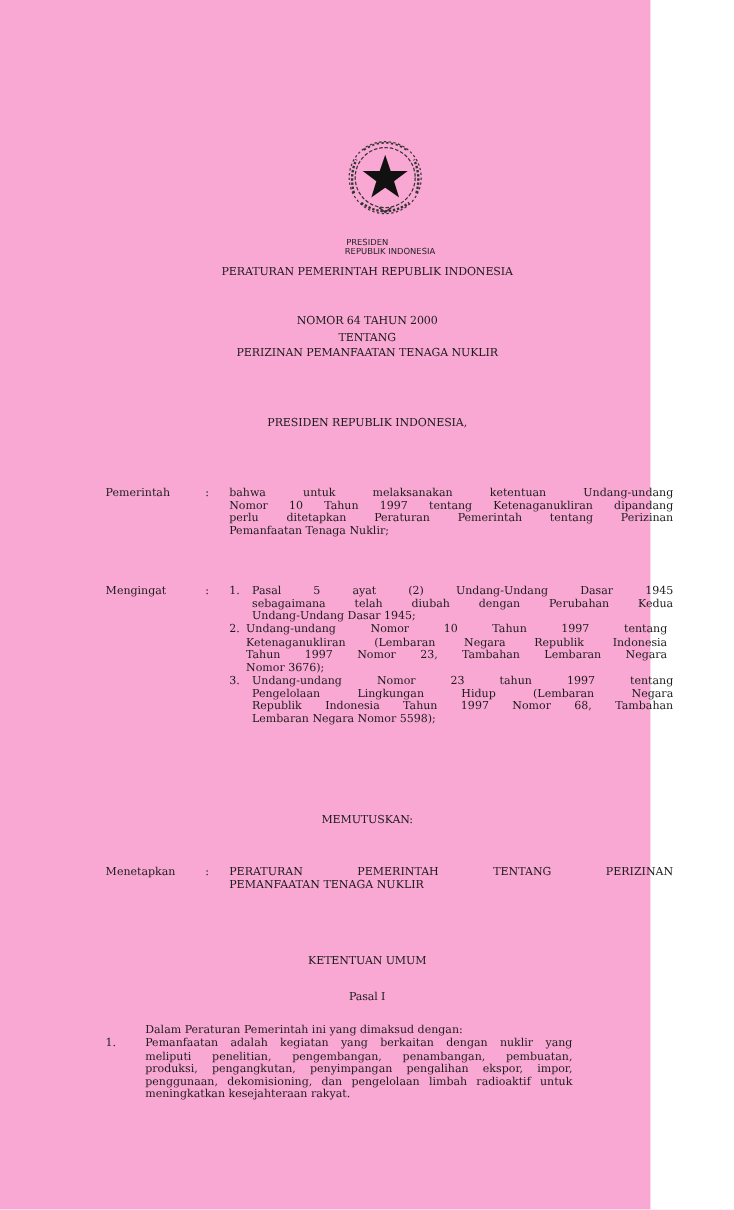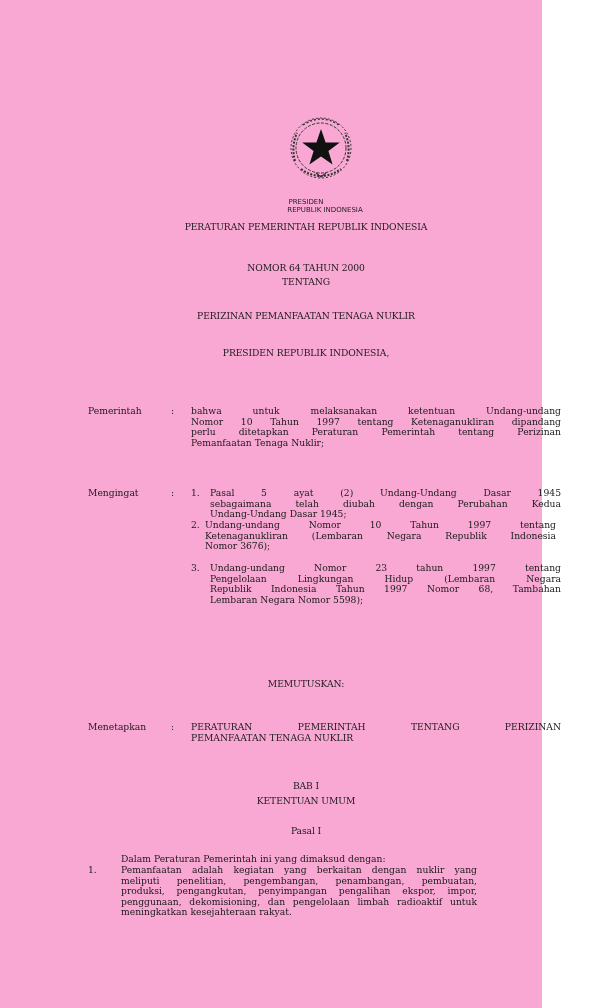--- a/index.html
+++ b/index.html
@@ -38,21 +38,21 @@
       <polygon fill="#111" points="38,18 42.6,31.4 56.8,31.6 45.4,40 49.6,53.6 38,45.4 26.4,53.6 30.6,40 19.2,31.6 33.4,31.4"></polygon>
       <path d="M33 62 l5 4 l5 -4" fill="none" stroke="#333" stroke-width="1.2"></path>
     </svg>
   </div>
   <div class="emblem-caption" style="top:198px;">PRESIDEN</div>
   <div class="emblem-caption" style="top:206px;margin-left:19px;">REPUBLIK INDONESIA</div>
 
   <div class="ctr" style="top:221px;">PERATURAN PEMERINTAH REPUBLIK INDONESIA</div>
   <div class="ctr" style="top:249px;margin-top:13px;">NOMOR 64 TAHUN 2000</div>
   <div class="ctr" style="top:276px;">TENTANG</div>
-  <div class="ctr" style="top:310px;text-align:center;">PERIZINAN PEMANFAATAN TENAGA NUKLIR</div>
+  <div class="ctr" style="top:289px;text-align:center;">PERIZINAN PEMANFAATAN TENAGA NUKLIR</div>
   <div class="ctr" style="top:347px;">PRESIDEN REPUBLIK INDONESIA,</div>
 
   <div class="row" style="top:406px;">
     <span class="lbl">Pemerintah</span>
     <span class="colon">:</span>
     <div class="body" style="top:0;">
       <span class="line">bahwa untuk melaksanakan ketentuan Undang-undang</span>
       <span class="line">Nomor 10 Tahun 1997 tentang Ketenaganukliran dipandang</span>
       <span class="line">perlu ditetapkan Peraturan Pemerintah tentang Perizinan</span>
       <span class="line last">Pemanfaatan Tenaga Nuklir;</span>
@@ -70,20 +70,21 @@
         <span class="line">sebagaimana telah diubah dengan Perubahan Kedua</span>
         <span class="line last">Undang-Undang Dasar 1945;</span>
       </div>
     </div>
 
     <div class="li" style="left:103px; top:32px; width:370px;">
       <span class="num">2.</span>
       <div class="body" style="left:14px; width:351px;">
         <span class="line">Undang-undang Nomor 10 Tahun 1997 tentang</span>
         <span class="line">Ketenaganukliran (Lembaran Negara Republik Indonesia</span>
+        <span class="line">Tahun 1997 Nomor 23, Tambahan Lembaran Negara</span>
         <span class="line last">Nomor 3676);</span>
       </div>
     </div>
 
     <div class="li" style="left:103px; top:75px; width:370px;">
       <span class="num">3.</span>
       <div class="body" style="left:19px; width:351px;">
         <span class="line">Undang-undang Nomor 23 tahun 1997 tentang</span>
         <span class="line">Pengelolaan Lingkungan Hidup (Lembaran Negara</span>
         <span class="line">Republik Indonesia Tahun 1997 Nomor 68, Tambahan</span>
@@ -96,21 +97,20 @@
 
   <div class="row" style="top:722px;">
     <span class="lbl">Menetapkan</span>
     <span class="colon">:</span>
     <div class="body" style="top:0;">
       <span class="line">PERATURAN PEMERINTAH TENTANG PERIZINAN</span>
       <span class="line last">PEMANFAATAN TENAGA NUKLIR</span>
     </div>
   </div>
 
-  <div class="ctr" style="top:780px;">BAB I</div>
   <div class="ctr" style="top:795px;">KETENTUAN UMUM</div>
 
   <div class="ctr" style="top:825px;">Pasal I</div>
 
   <div class="p" style="left:121px; top:854px;">Dalam Peraturan Pemerintah ini yang dimaksud dengan:</div>
   <div class="p" style="left:88px; top:865px;">1.</div>
   <div class="body p" style="left:121px; top:865px; width:356px;">
     <span class="line">Pemanfaatan adalah kegiatan yang berkaitan dengan nuklir yang</span>
     <span class="line">meliputi penelitian, pengembangan, penambangan, pembuatan,</span>
     <span class="line">produksi, pengangkutan, penyimpangan pengalihan ekspor, impor,</span>

